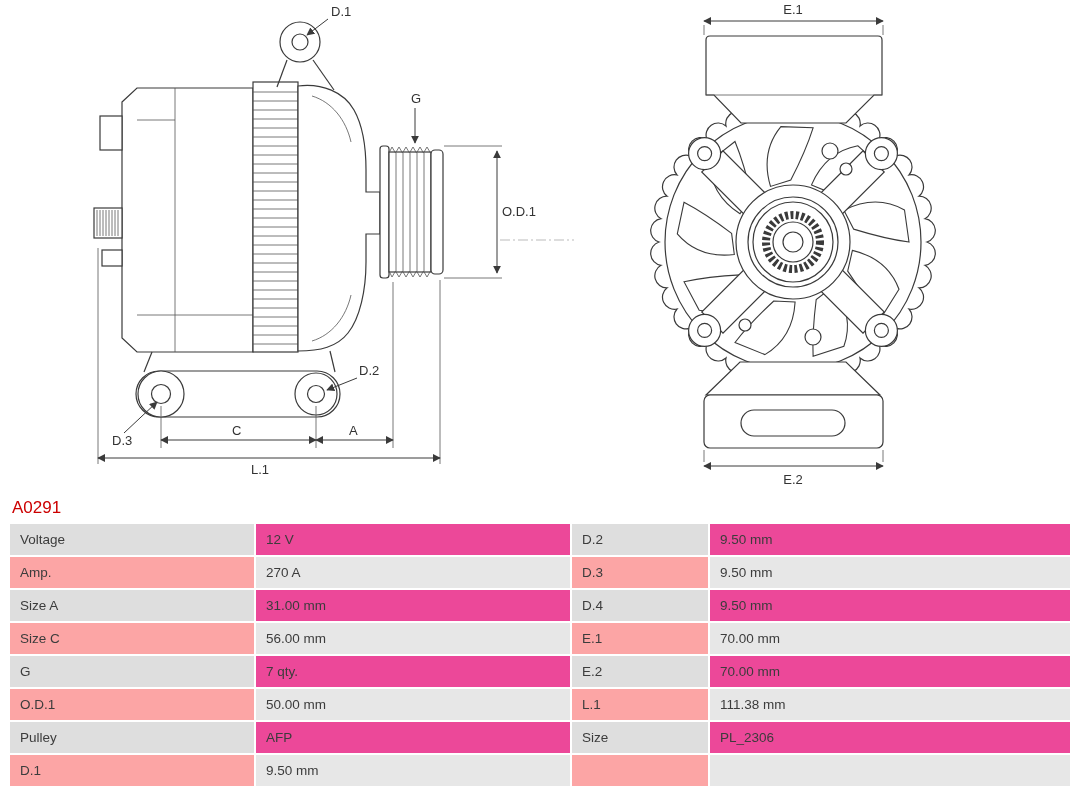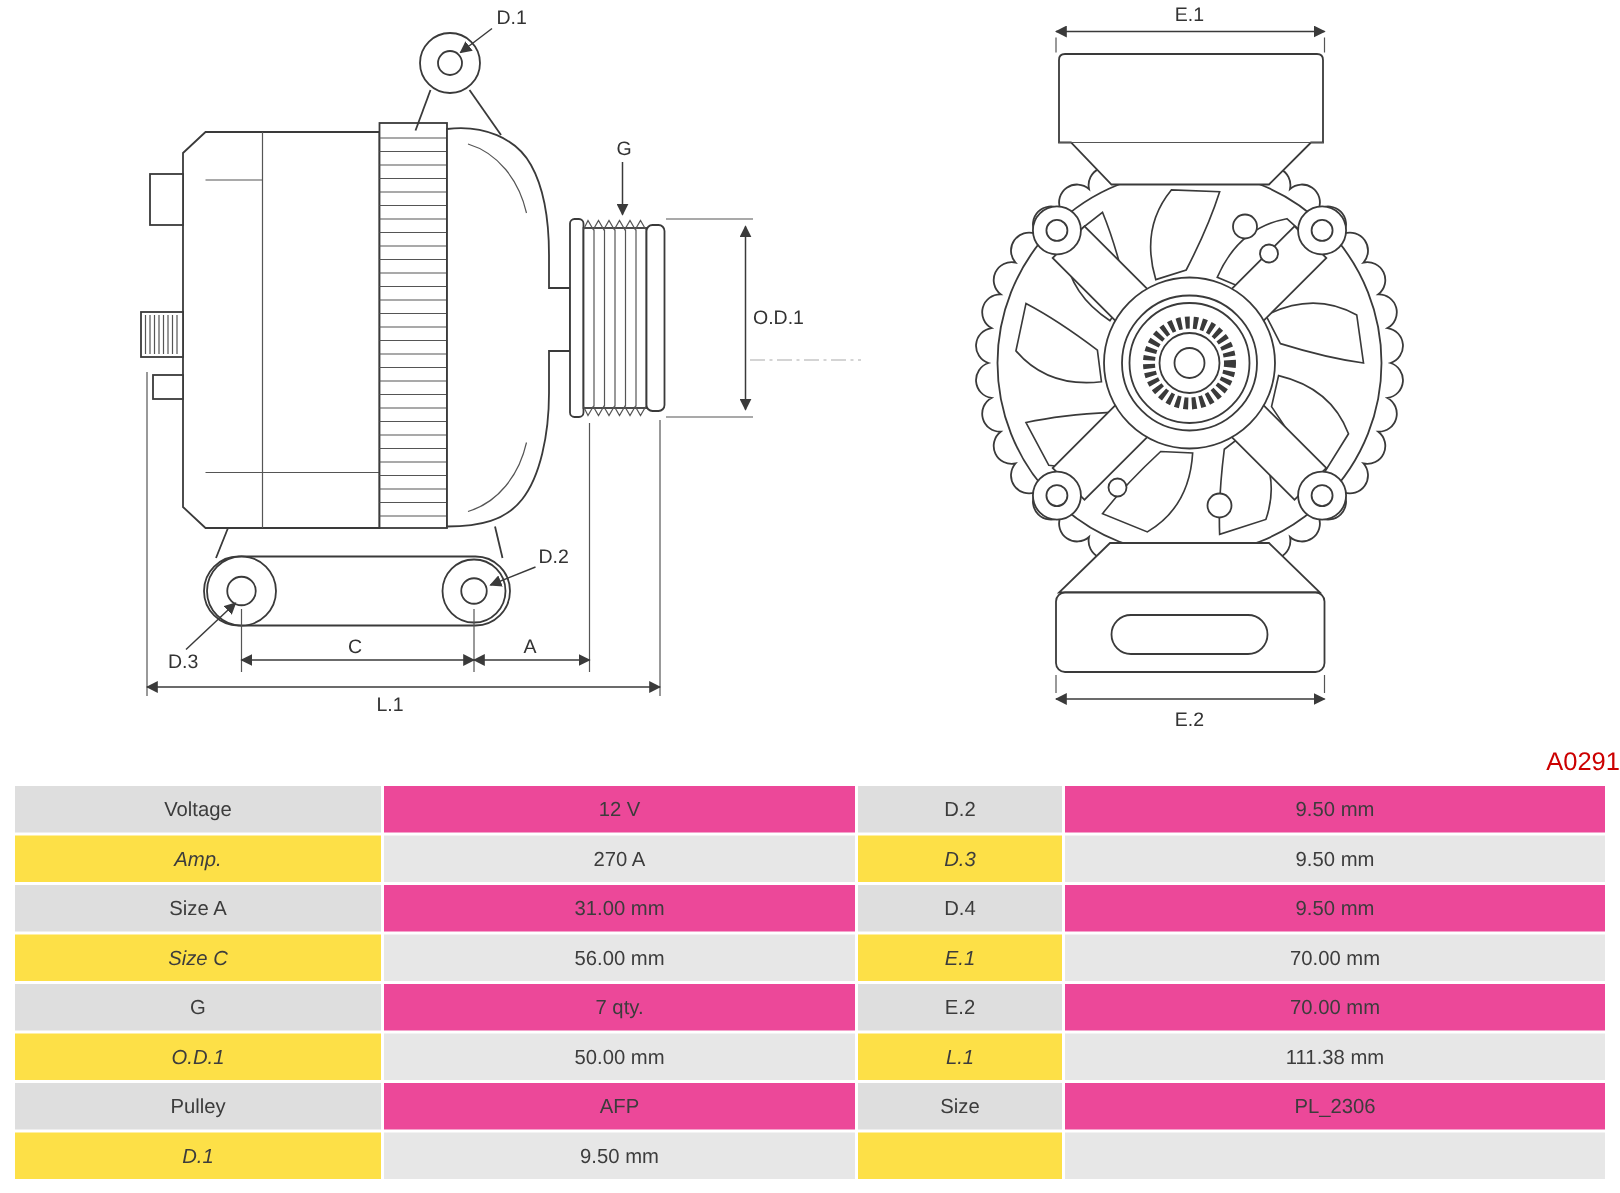--- a/index.html
+++ b/index.html
@@ -5,27 +5,27 @@
   html,body{margin:0;padding:0;background:#fff;}
   body{width:1080px;height:795px;font-family:"Liberation Sans",sans-serif;color:#3c3c3c;overflow:hidden;}
   .diagram-area{position:relative;width:1080px;height:492px;background:#fff;}
   svg .ln{stroke:#3a3a3a;stroke-width:1.2;fill:none;}
   svg .fw{stroke:#3a3a3a;stroke-width:1.2;fill:#fff;}
   svg .thin{stroke:#555;stroke-width:0.8;fill:none;}
   svg .dim{stroke:#3a3a3a;stroke-width:1;fill:none;}
   svg text.lbl{font:13px "Liberation Sans",sans-serif;fill:#333;}
   #fan-blades path{fill:#fff;stroke:#3a3a3a;stroke-width:1.1;}
   #stator-ribs line,#plug-hatch line,#pulley-grooves line,#pulley-grooves path{stroke:#555;stroke-width:0.8;fill:none;}
-  .part-number{margin:6px 0 6px 12px;font-size:17px;color:#cc0000;text-align:right;}
+  .part-number{margin:6px 0 6px 12px;font-size:17px;color:#cc0000;}
   .spec-table{margin:2px 10px 0 10px;display:grid;grid-template-columns:244px 314px 136px 1fr;gap:2px;font-size:13.5px;}
   .spec-table .row{display:contents;}
-  .cell{height:31px;line-height:31px;padding:0 10px;text-align:center;white-space:nowrap;overflow:hidden;}
+  .cell{height:31px;line-height:31px;padding:0 10px;text-align:left;white-space:nowrap;overflow:hidden;}
   .lab-a{background:#dedede;}
   .val-a{background:#ec4899;}
-  .lab-b{background:#fde047;font-style:italic;}
+  .lab-b{background:#fca5a5;}
   .val-b{background:#e7e7e7;}
 </style>
 </head>
 <body>
 
 <div class="diagram-area">
 <svg width="1080" height="492" viewBox="0 0 1080 492">
   <defs>
     <marker id="arr" viewBox="0 0 10 10" refX="9" refY="5" markerWidth="8" markerHeight="8" orient="auto-start-reverse">
       <path d="M0,0 L10,5 L0,10 z" fill="#3a3a3a"></path>

